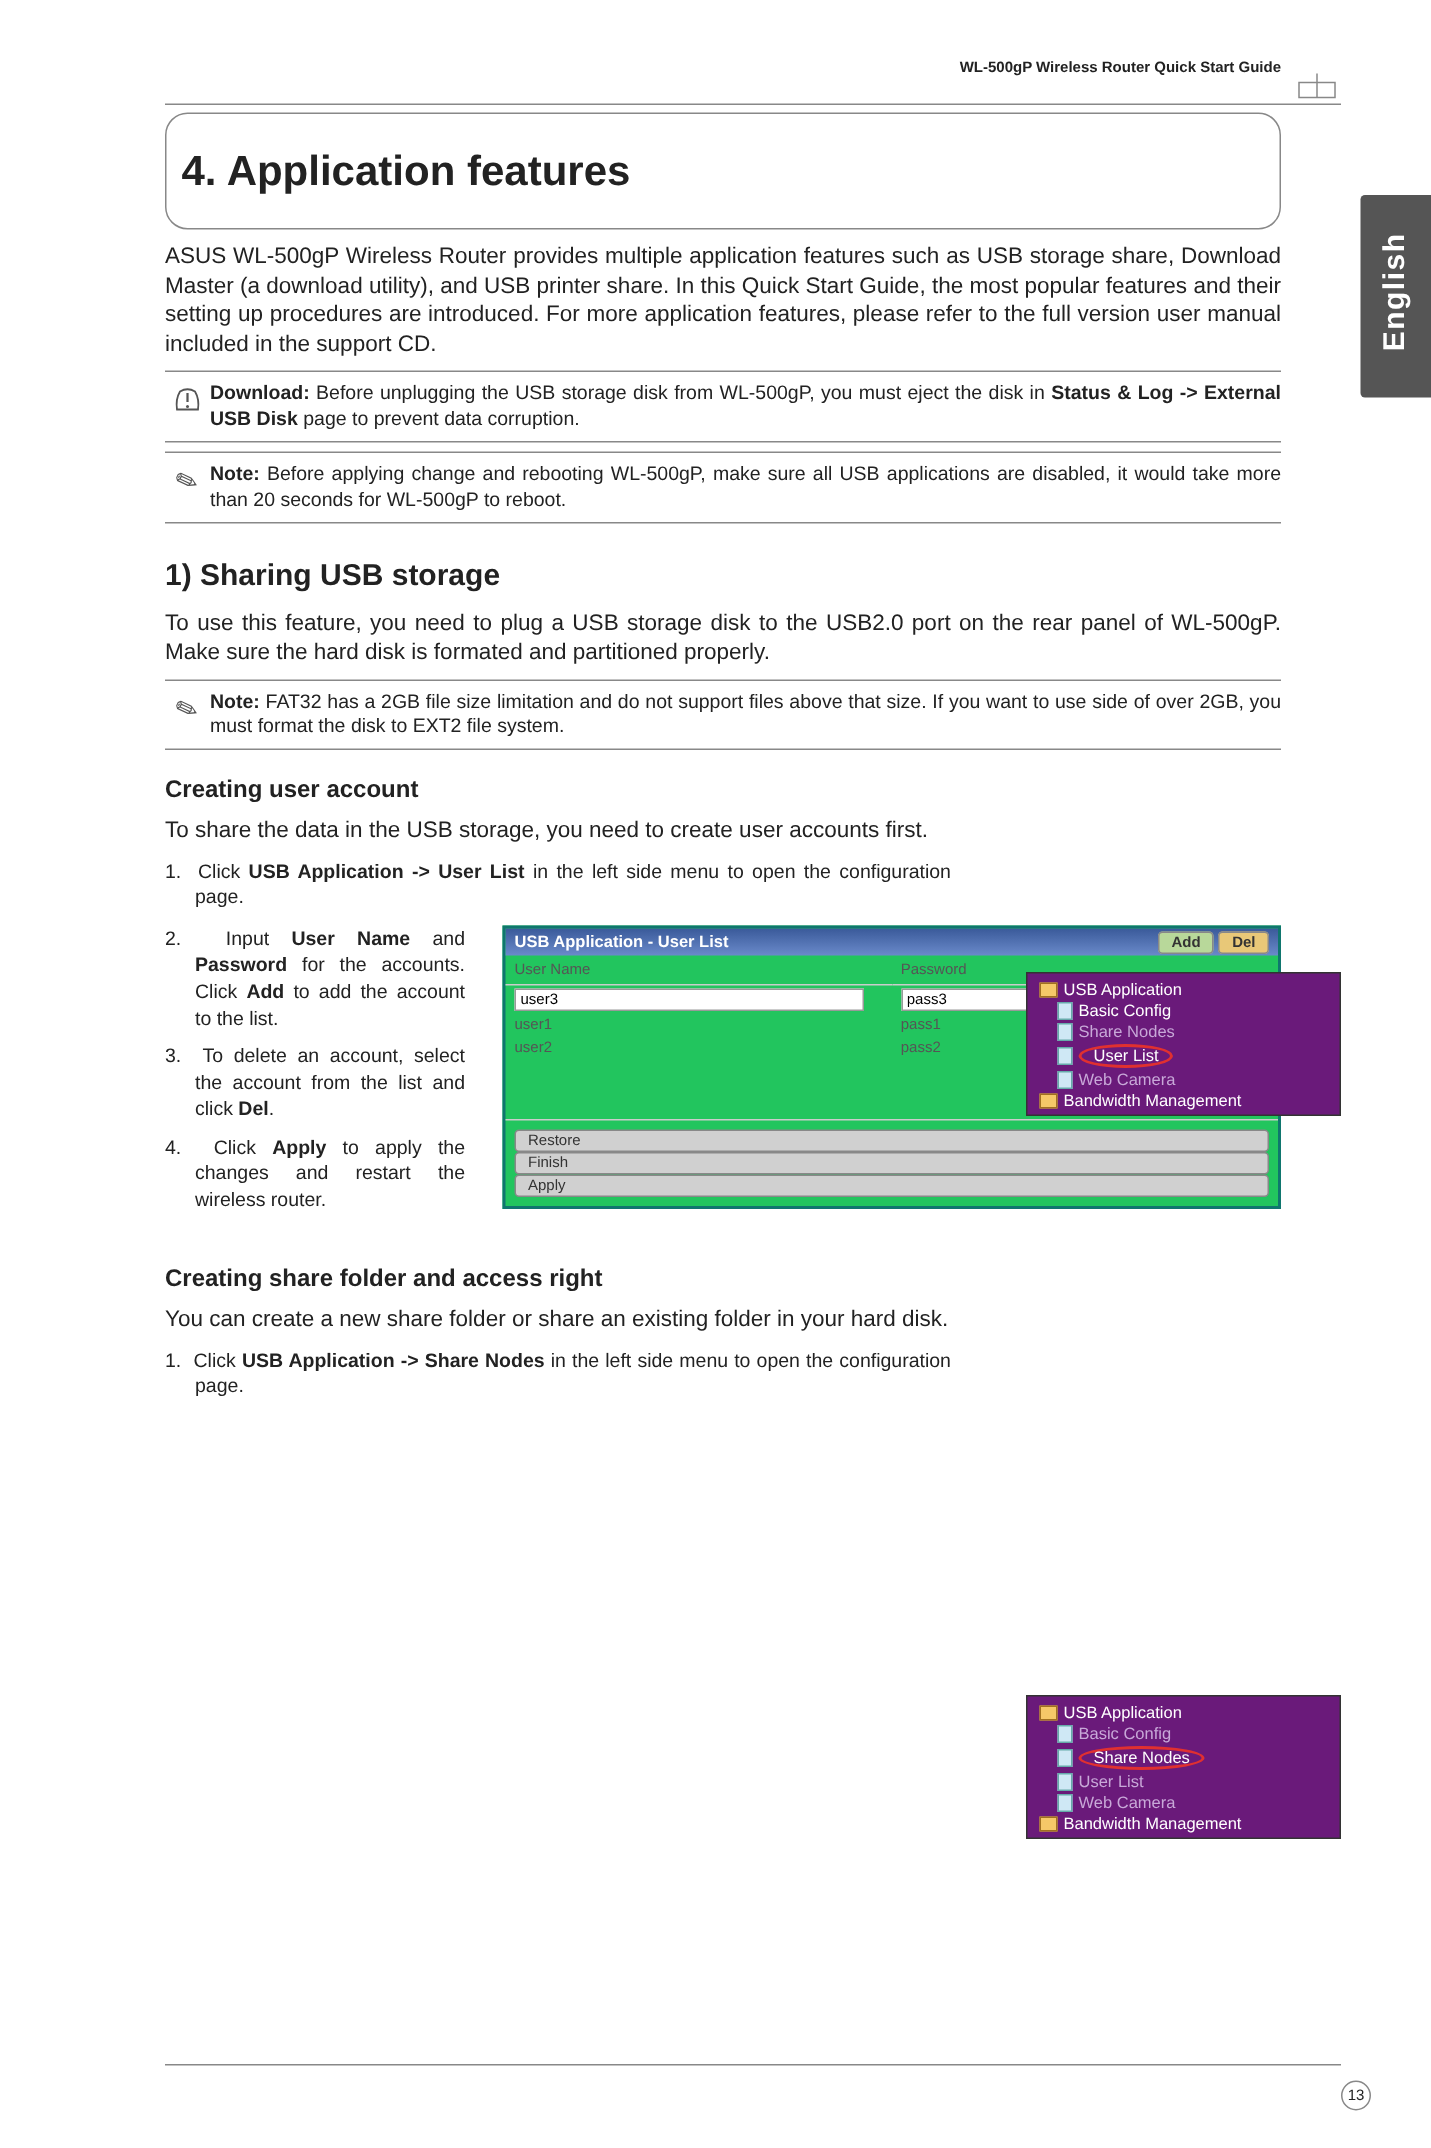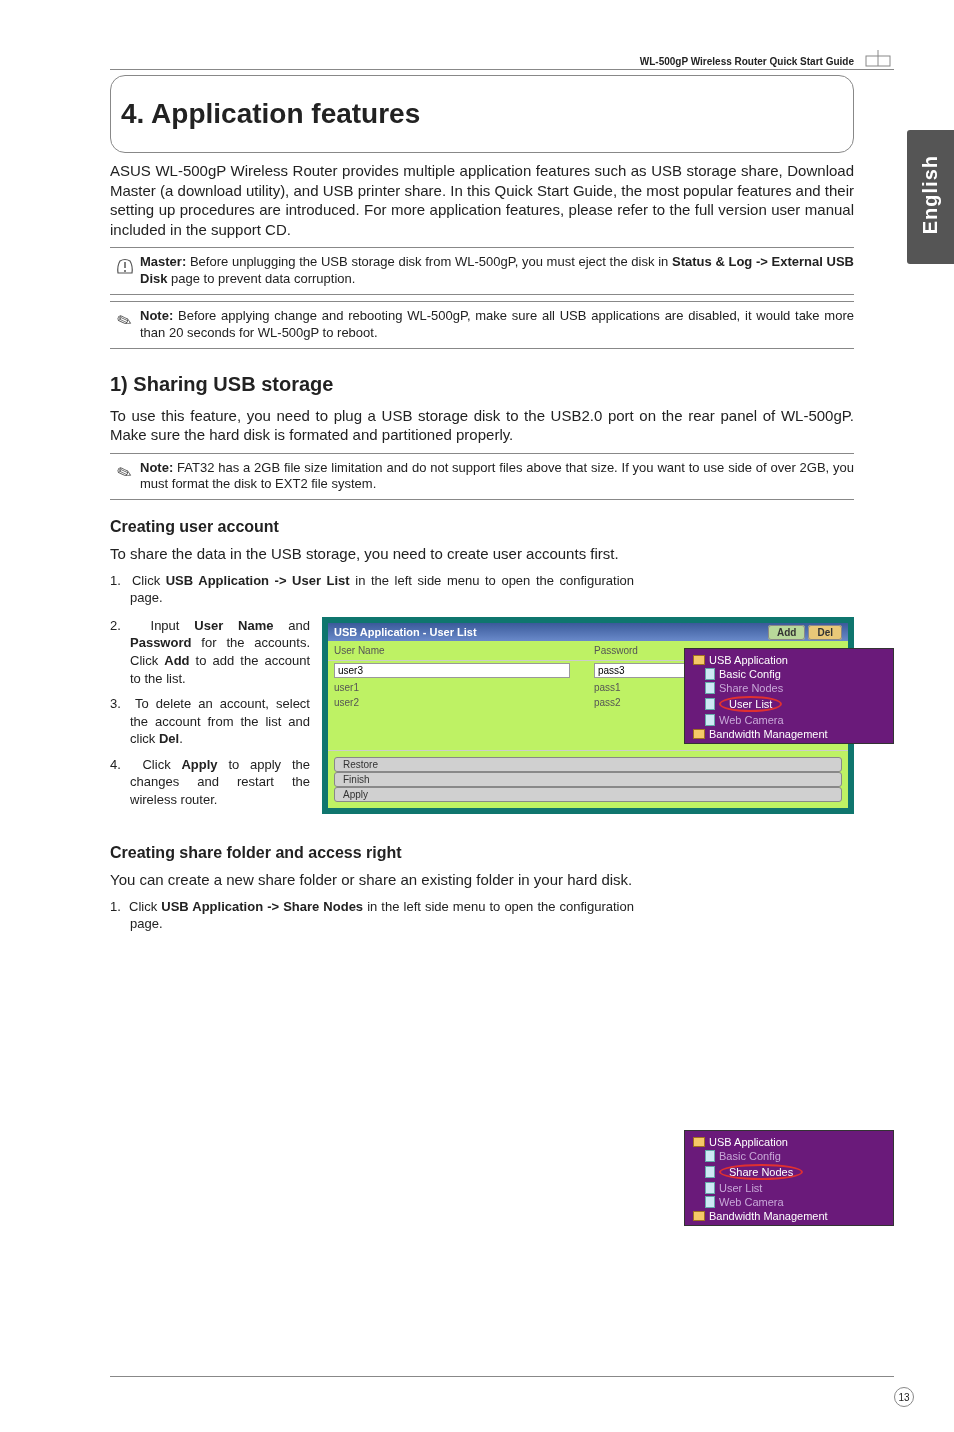--- a/index.html
+++ b/index.html
@@ -1,43 +1,43 @@
 <!DOCTYPE html>
 <html><head>
 <meta charset="utf-8">
 <style>
   * { box-sizing: border-box; margin: 0; padding: 0; }
   body { font-family: Arial, Helvetica, sans-serif; width: 954px; height: 1432px; background: #fff; position: relative; color: #222; }
   .page { padding: 50px 60px 30px 110px; position: relative; }
   .header-line { border-bottom: 1px solid #888; margin-bottom: 5px; position: relative; height: 20px; }
-  .header-text { font-size: 10px; font-weight: bold; position: absolute; right: 40px; bottom: 2px; }
+  .header-text { font-size: 10px; font-weight: bold; position: absolute; right: 40px; bottom: 18px; }
   .header-icon { position: absolute; right: 0; bottom: -5px; }
   .side-tab { position: absolute; right: 0; top: 130px; background: #555; color: #fff; padding: 25px 12px; font-weight: bold; font-size: 20px; border-radius: 3px 0 0 3px; }
   .vertical-text { writing-mode: vertical-rl; transform: rotate(180deg); letter-spacing: 1px; }
   h1.section-title { font-size: 28px; font-weight: bold; margin-top: 25px; margin-bottom: 10px; }
   .title-box { border: 1px solid #888; border-radius: 15px; padding: 22px 10px; margin-bottom: 8px; margin-right: 40px; }
   p.body { font-size: 15px; line-height: 1.3; text-align: justify; margin-bottom: 8px; margin-right: 40px; }
   .note-row { display: flex; align-items: flex-start; border-top: 1px solid #888; border-bottom: 1px solid #888; padding: 6px 0; margin: 6px 40px 6px 0; }
   .note-icon { width: 30px; flex-shrink: 0; text-align: center; font-size: 18px; color: #555; padding-top: 2px; }
   .note-text { font-size: 13px; line-height: 1.3; text-align: justify; flex: 1; }
   h2.sub { font-size: 20px; font-weight: bold; margin-top: 24px; margin-bottom: 10px; }
   h3.subsub { font-size: 16px; font-weight: bold; margin-top: 18px; margin-bottom: 8px; }
   ol.steps { list-style: none; margin-right: 40px; }
   ol.steps li { font-size: 13px; line-height: 1.35; margin-bottom: 8px; padding-left: 20px; text-indent: -20px; text-align: justify; }
-  .two-col { display: flex; gap: 12px; margin-right: 40px; }
+  .two-col { display: flex; gap: 25px; margin-right: 40px; }
   .left-col { width: 200px; flex-shrink: 0; }
   .right-col { flex: 1; }
   .menu-screenshot { background: #6a1a7a; color: #fff; font-size: 11px; border: 1px solid #333; padding: 4px 2px 2px 2px; }
   .menu-screenshot .row { padding: 1px 0 1px 6px; display: flex; align-items: center; gap: 4px; }
   .menu-screenshot .indent { padding-left: 18px; }
   .menu-screenshot .folder-ico { width: 12px; height: 10px; background: #f5c868; display: inline-block; border: 1px solid #a07020; }
   .menu-screenshot .page-ico { width: 10px; height: 12px; background: #cfe8f5; display: inline-block; border: 1px solid #6aa; }
   .hl-oval { border: 2px solid #e03030; border-radius: 50%; padding: 0 8px; display: inline-block; background: rgba(0,0,0,0); }
   .menu-screenshot .grey { color: #c8a8d8; }
-  .app-screenshot { border: 6px solid #0f766e; background: #bef264; font-size: 11px; }
+  .app-screenshot { border: 2px solid #0f766e; background: #22c55e; font-size: 11px; }
   .app-title { background: linear-gradient(#3a5a9a,#6a8aca); color: #fff; font-weight: bold; padding: 3px 6px; display: flex; justify-content: space-between; align-items: center; }
   .btn-sm { background: #d0d0d0; border: 1px solid #888; border-radius: 3px; padding: 1px 8px; font-size: 10px; color: #333; }
   .tbl { width: 100%; border-collapse: collapse; }
   .tbl th { text-align: left; font-weight: normal; padding: 4px 6px; font-size: 10px; color: #555; border-bottom: 1px solid #ccc; }
   .tbl td { padding: 2px 6px; font-size: 10px; color: #555; }
   .tbl input { width: 95%; font-size: 10px; border: 1px solid #999; padding: 1px 3px; }
   .bottom-btns { display: flex; justify-content: space-around; padding: 6px; border-top: 1px solid #ccc; flex-direction: column; }
   .footer { position: absolute; bottom: 25px; right: 40px; font-size: 10px; border: 1px solid #888; border-radius: 50%; width: 20px; height: 20px; display: flex; align-items: center; justify-content: center; }
   .footer-line { position: absolute; bottom: 55px; left: 110px; right: 60px; border-top: 1px solid #888; }
   .float-menu-1 { position: absolute; right: 60px; top: 648px; width: 210px; }
@@ -72,21 +72,21 @@
 
   <div class="note-row">
     <div class="note-icon">
       <svg width="20" height="20">
           <path d="M3 17 Q2 10 5 5 Q10 2 15 5 Q18 10 17 17 Z" fill="none" stroke="#555" stroke-width="1.2"></path>
           <line x1="10" y1="6" x2="10" y2="12" stroke="#555" stroke-width="1.5"></line>
           <circle cx="10" cy="15" r="1" fill="#555"></circle>
         </svg>
     </div>
     <div class="note-text">
-      <b>Master:</b><span> Before unplugging the USB storage disk from WL-500gP, you must eject the disk in </span><b>Status &amp; Log -&gt; External USB Disk</b><span> page to prevent data corruption.</span>
+      <b>Download:</b><span> Before unplugging the USB storage disk from WL-500gP, you must eject the disk in </span><b>Status &amp; Log -&gt; External USB Disk</b><span> page to prevent data corruption.</span>
     </div>
   </div>
 
   <div class="note-row">
     <div class="note-icon"><span class="pencil-ico">✎</span></div>
     <div class="note-text">
       <b>Note:</b><span> Before applying change and rebooting WL-500gP, make sure all USB applications are disabled, it would take more than 20 seconds for WL-500gP to reboot.</span>
     </div>
   </div>
 

